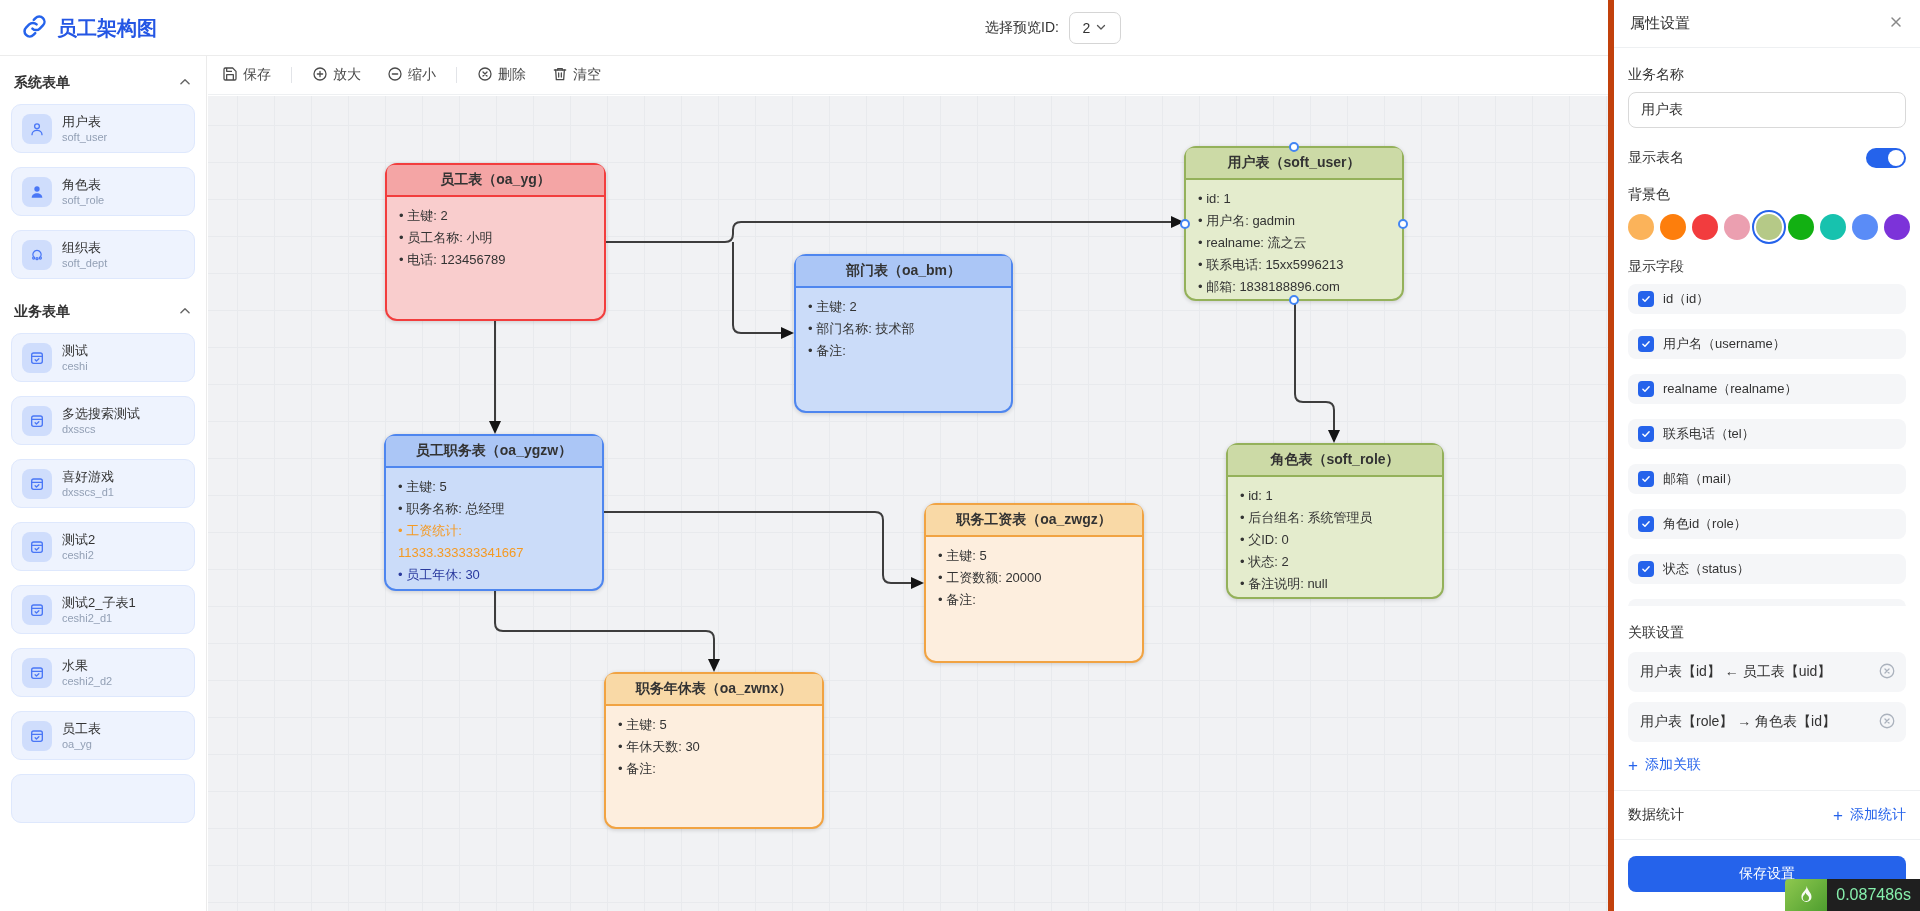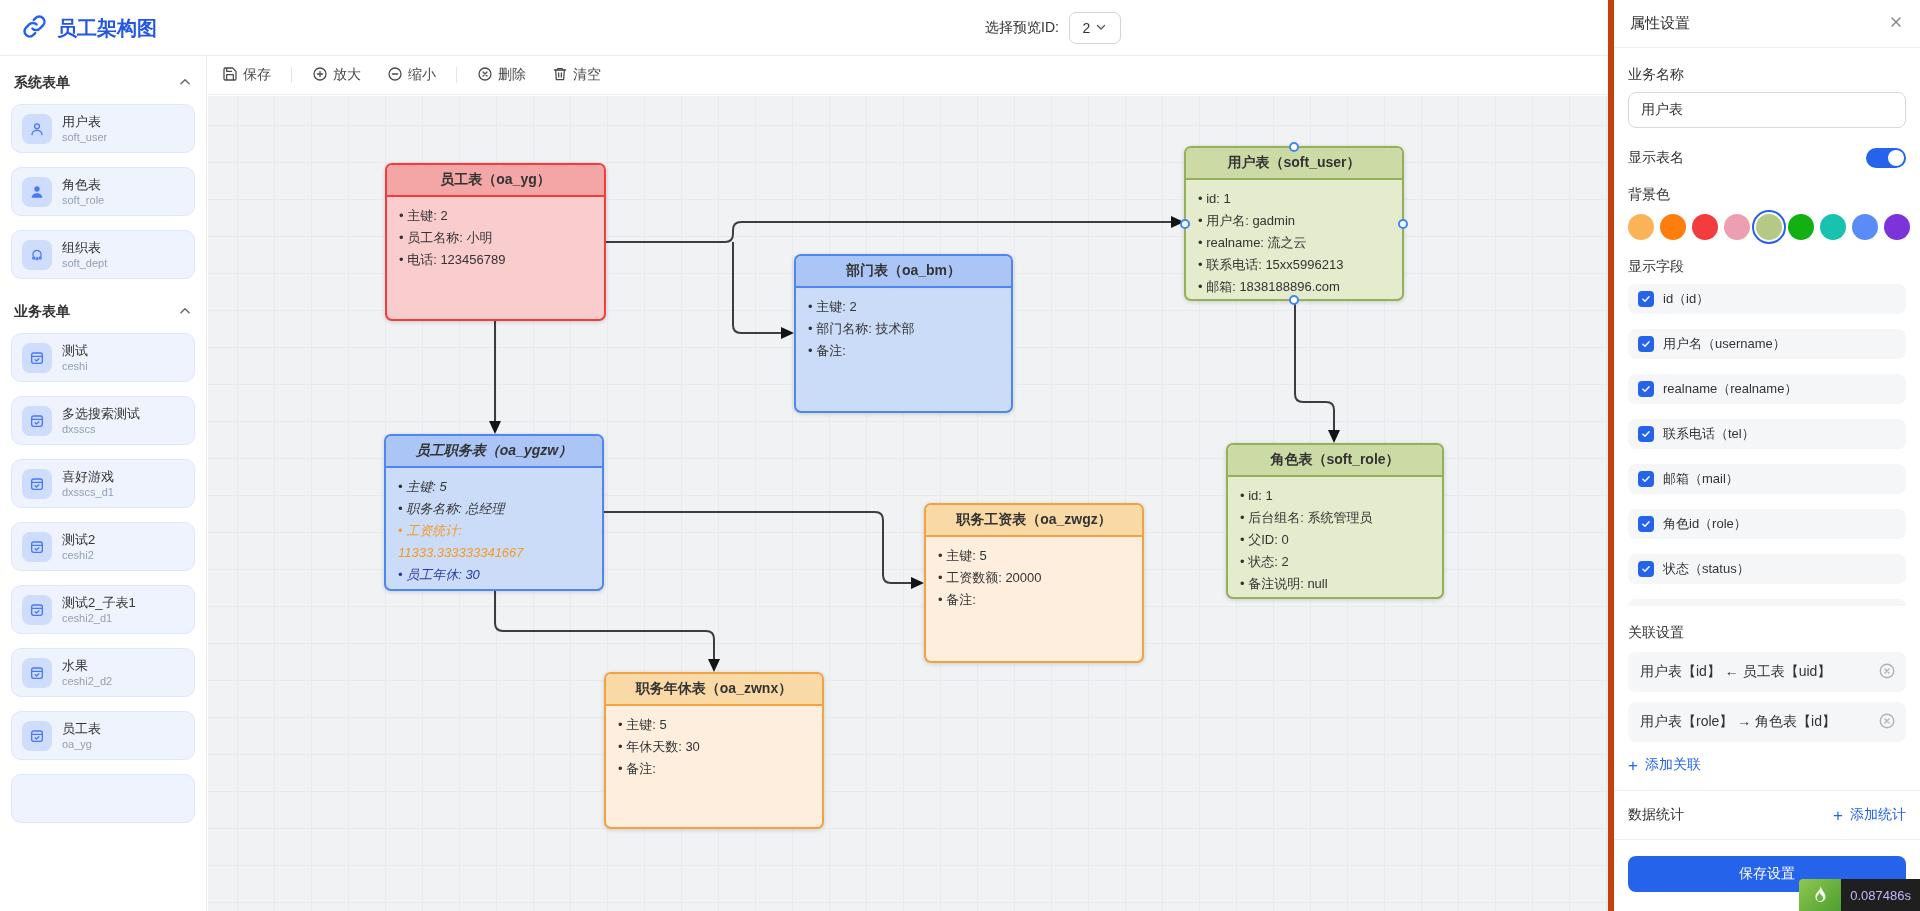--- a/index.html
+++ b/index.html
@@ -42,21 +42,21 @@
   .tb-btn+.tb-btn{margin-left:26px}
   .tb-sep{width:1px;height:16px;background:#e2e4e8;margin:0 20px}
 
   
   .canvas{position:absolute;left:208px;top:96px;width:1400px;height:815px;background-color:#f1f2f4;
           background-image:linear-gradient(#e8eaed 1px,transparent 1px),linear-gradient(90deg,#e8eaed 1px,transparent 1px);
           background-size:37px 37px;background-position:-8px -8px;overflow:hidden}
   #edges{position:absolute;left:0;top:0;width:1400px;height:815px}
   .edge{fill:none;stroke:#3d3d3d;stroke-width:2}
   .arrow{fill:#141414}
-  .node{position:absolute;border:2px solid;border-radius:7px;box-sizing:border-box;
+  .node{position:absolute;border:2px solid;border-radius:12px;box-sizing:border-box;
         box-shadow:0 1px 4px rgba(0,0,0,.16);cursor:move}
   .node-head{height:30px;border-bottom:2px solid;display:flex;align-items:center;justify-content:center;
              font-size:14px;font-weight:bold;color:#333;border-radius:6px 6px 0 0}
   .node-body{padding:8px 12px;font-size:13px;color:#333;box-sizing:border-box;overflow:hidden}
   .field{line-height:22px;white-space:pre-line}
   .handle{position:absolute;width:10px;height:10px;border-radius:50%;background:#fff;border:2px solid #4285f4;box-sizing:border-box}
   .h-t{top:-6px;left:50%;margin-left:-5px}
   .h-b{bottom:-6px;left:50%;margin-left:-5px}
   .h-l{left:-6px;top:50%;margin-top:-5px}
   .h-r{right:-6px;top:50%;margin-top:-5px}
@@ -90,21 +90,21 @@
   .stats-row{display:flex;align-items:center;justify-content:space-between;padding:15px 0 0;font-size:14px}
   .stats-row .add-link{margin:0}
   .hr2{border-top:1px solid #eef0f2;margin:15px -14px 0}
   .save-btn{width:100%;height:36px;border:none;border-radius:8px;background:#2563eb;color:#fff;font-size:14px;
             margin-top:16px;cursor:pointer;font-family:inherit}
 
   
   .timer{position:absolute;right:0;bottom:0;height:32px;display:flex;align-items:stretch;z-index:20}
   .flame{width:42px;background:linear-gradient(135deg,#8fc84f,#4e9e2f);display:flex;align-items:center;justify-content:center;border-radius:4px 0 0 0}
   .flame svg{width:22px;height:22px}
-  .t-val{background:#1f1f1f;color:#c4b5fd;font-size:13px;display:flex;align-items:center;padding:0 9px;min-width:58px}
+  .t-val{background:#1f1f1f;color:#86efac;font-size:16px;display:flex;align-items:center;padding:0 9px;min-width:58px}
 </style>
 </head>
 <body>
 
 <div class="app">
 
   <header class="topbar">
     <div class="brand">
       <span>
         <svg viewBox="0 0 24 24" fill="none" stroke="currentColor" stroke-width="2.4" stroke-linecap="round" stroke-linejoin="round">
@@ -367,21 +367,21 @@
             <div class="field">• realname: 流之云</div>
             <div class="field">• 联系电话: 15xx5996213</div>
             <div class="field">• 邮箱: 1838188896.com</div>
             <div class="field">• </div>
           </div>
           <div class="handle h-t"></div>
           <div class="handle h-r"></div>
           <div class="handle h-b"></div>
           <div class="handle h-l"></div>
         </div>
-        <div class="node" style="left: 176px; top: 338px; width: 220px; height: 157px; border-color: rgb(78, 134, 239); background: rgb(203, 220, 249); font-style: italic;">
+        <div class="node" style="left: 176px; top: 338px; width: 220px; height: 157px; border-color: rgb(78, 134, 239); background: rgb(203, 220, 249);">
           <div class="node-head" style="background: rgb(171, 198, 246); border-color: rgb(78, 134, 239);">员工职务表（oa_ygzw）</div>
           <div class="node-body" style="height: 123px;">
             <div class="field">• 主键: 5</div>
             <div class="field">• 职务名称: 总经理</div>
             <div class="field" style="color: rgb(245, 154, 35);">• 工资统计:
 11333.333333341667</div>
             <div class="field" style="color: rgb(42, 58, 158);">• 员工年休: 30</div>
           </div>
         </div>
         <div class="node" style="left: 1018px; top: 347px; width: 218px; height: 156px; border-color: rgb(148, 177, 90); background: rgb(228, 236, 205);">

